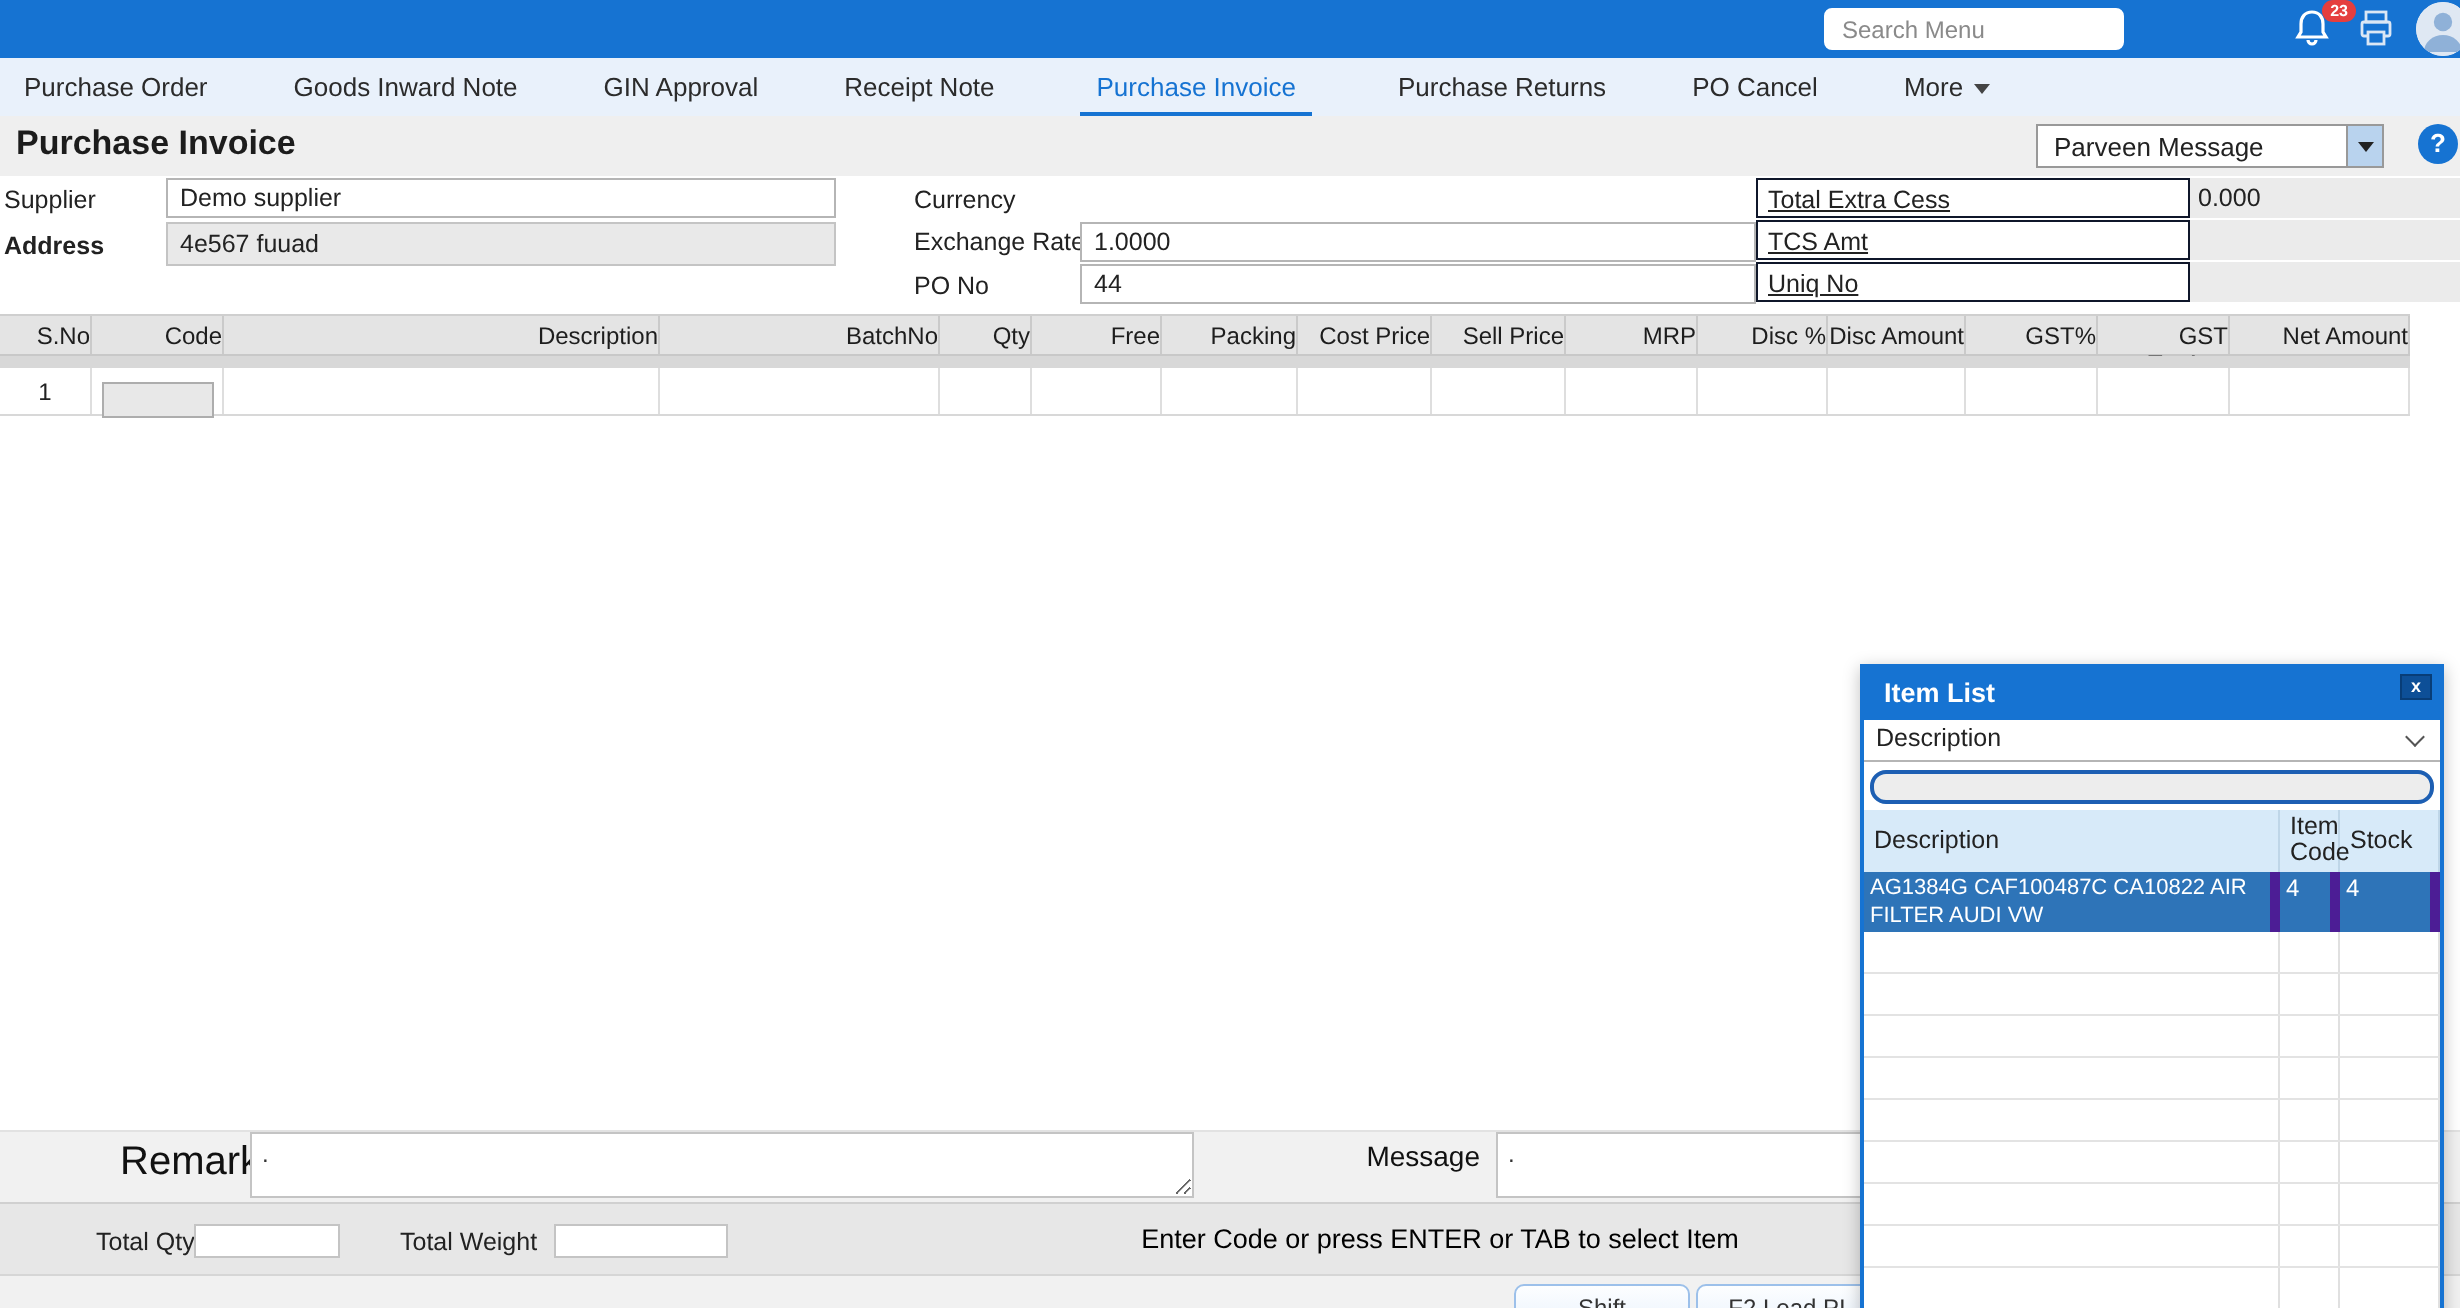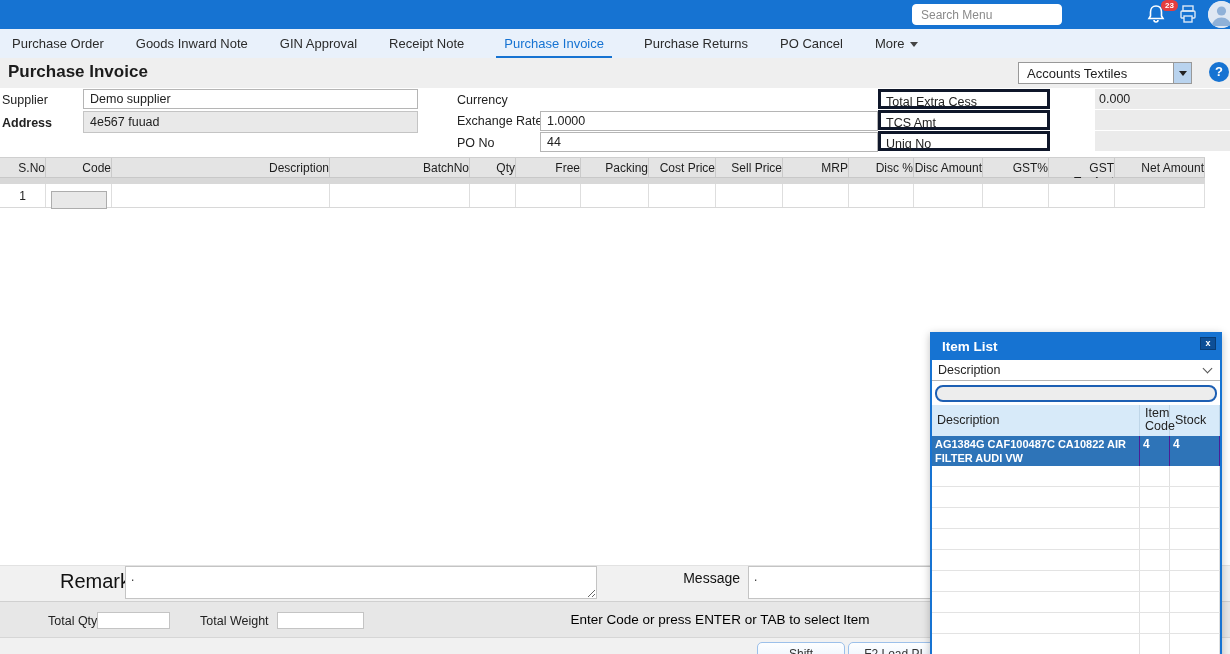--- a/index.html
+++ b/index.html
@@ -17,21 +17,21 @@
   .search-box::placeholder { color:#8a8a8a; }
   .bell-wrap { position:absolute; left:1146px; top:3px; width:26px; height:24px; cursor:pointer; }
   .badge { position:absolute; right:-6px; top:-3px; background:#e53e3e; color:#fff; font-size:8px;
     font-weight:700; border-radius:8px; padding:1px 4px; line-height:9px; }
   .printer-wrap { position:absolute; left:1178px; top:4px; width:22px; height:22px; cursor:pointer; }
   .avatar { position:absolute; left:1208px; top:1px; width:27px; height:27px; border-radius:50%;
     background:#e6edf6; overflow:hidden; cursor:pointer; }
 
   
   .subnav { position:absolute; left:0; top:29px; width:1230px; height:32px; background:#e9f1fb;
-    border-bottom:1px solid #d3d3d3; display:flex; align-items:center; gap:32px; padding-left:12px; }
+    border-bottom:1px solid #d3d3d3; display:flex; align-items:center; gap:43px; padding-left:12px; }
   .subnav .sub-item { font-size:13px; color:#2b2b2b; cursor:pointer; height:29px; line-height:28px; white-space:nowrap; }
   .subnav .sub-item.active { color:#1673d2; border-bottom:3px solid #1673d2; padding:0 8px; }
   .caret-down { display:inline-block; width:0; height:0; border-left:4px solid transparent;
     border-right:4px solid transparent; border-top:5px solid #444; margin-left:5px; vertical-align:middle; }
 
   
   .titleband { position:absolute; left:0; top:58px; width:1230px; height:30px; background:#efefef; }
   .page-title { position:absolute; left:8px; top:4px; font-size:17px; font-weight:700; color:#1c1c1c; }
   .company-select { position:absolute; left:1018px; top:4px; width:174px; height:22px; background:#fff;
     border:1px solid #999; display:flex; cursor:pointer; }
@@ -42,22 +42,22 @@
     border-top:5px solid #222; }
   .help-btn { position:absolute; left:1209px; top:4px; width:20px; height:20px; border-radius:50%;
     background:#1673d2; color:#fff; font-size:13px; font-weight:700; text-align:center; line-height:20px; cursor:pointer; }
 
   
   .form-area { position:absolute; left:0; top:88px; width:1230px; height:69px; background:#fff; }
   .flabel { position:absolute; font-size:12.5px; color:#222; }
   .finput { position:absolute; height:20px; border:1px solid #b5b5b5; background:#fff;
     font-size:12.5px; color:#222; padding:0 6px; font-family:"Liberation Sans", sans-serif; }
   .finput[readonly].gray { background:#e9e9e9; border:1px solid #c4c4c4; }
-  .rrow-label { position:absolute; left:878px; width:172px; height:20px; background:#fff;
-    border:3px solid #0f172a; font-size:12.5px; color:#222; padding:3px 0 0 5px; }
+  .rrow-label { position:absolute; left:878px; width:217px; height:20px; background:#fff;
+    border:1px solid #0f172a; font-size:12.5px; color:#222; padding:3px 0 0 5px;text-decoration:underline; }
   .rrow-val { position:absolute; left:1095px; width:135px; height:20px; background:#ebebeb;
     font-size:12.5px; color:#222; padding:3px 0 0 4px; }
 
   
   .itable-head { position:absolute; left:0; top:157px; width:1205px; height:21px; background:#e4e4e4;
     display:flex; border-top:1px solid #cfcfcf; border-bottom:1px solid #c8c8c8; }
   .itable-head .hcell { font-size:12px; color:#1d1d1d; text-align:right; padding-top:3px;
     border-right:1px solid #cacaca; height:100%; }
   .gray-strip { position:absolute; left:0; top:178px; width:1205px; height:6px; background:#d8d8d8; }
   .itable-row { position:absolute; left:0; top:184px; width:1205px; height:24px; display:flex;
@@ -100,21 +100,21 @@
   .popup-select .sel-val { font-size:12.5px; color:#222; padding:3px 0 0 6px; }
   .chev { position:absolute; right:9px; top:5px; width:7px; height:7px; border-right:1.5px solid #555;
     border-bottom:1.5px solid #555; transform:rotate(45deg); }
   .popup-search-row { height:22px; background:#fff; padding:2px 3px 0 3px; }
   .popup-search { width:100%; height:17px; border:2px solid #1d5fb3; border-radius:8px; background:#ededed;
     font-size:11px; padding:0 6px; }
   .plist-head { display:flex; height:33px; background:#d7eaf9; border-top:2px solid #fff; }
   .plist-head .ph { font-size:12.5px; color:#222; padding:2px 0 0 5px; border-right:1px solid #bfd6e8; }
   .ph-desc{ width:208px; padding-top:8px !important;} .ph-code{ width:30px; line-height:13px;} .ph-stock{ width:50px; padding-top:8px !important;}
   .plist-row-sel { display:flex; height:30px; background:#fff; }
-  .plist-row-sel .pc { background:#2e74b8; color:#fff; font-weight:700; border-right:1px solid #4c1d95; }
+  .plist-row-sel .pc { background:#2e74b8; color:#fff; font-weight:400; border-right:5px solid #4c1d95; }
   .pc-desc { width:208px; font-size:11px; line-height:14px; padding:1px 3px; }
   .pc-code { width:30px; font-size:12px; padding:1px 0 0 3px; }
   .pc-stock { width:50px; font-size:12px; padding:1px 0 0 3px; }
   .plist-row-empty { display:flex; height:21px; border-bottom:1px solid #e3e3e3; }
   .plist-row-empty .ec { border-right:1px solid #e0e0e0; height:100%; }
   .ec-desc{width:208px}.ec-code{width:30px}.ec-stock{width:50px}
 </style>
 </head>
 <body>
 
@@ -150,21 +150,21 @@
   <span class="sub-item">Receipt Note</span>
   <span class="sub-item active">Purchase Invoice</span>
   <span class="sub-item">Purchase Returns</span>
   <span class="sub-item">PO Cancel</span>
   <span class="sub-item"><span>More</span><span class="caret-down"></span></span>
 </div>
 
 <div class="titleband">
   <div class="page-title">Purchase Invoice</div>
   <div class="company-select">
-    <span class="sel-text">Accounts Textiles</span>
+    <span class="sel-text">Parveen Message</span>
     <span class="sel-btn">
         <span class="tri-down"></span>
       </span>
   </div>
   <div class="help-btn">?</div>
 </div>
 
 <div class="form-area">
   <span class="flabel" style="left:2px; top:5px;">Supplier</span>
   <input class="finput" style="left: 83px; top: 1px; width: 335px;" value="Demo supplier">

